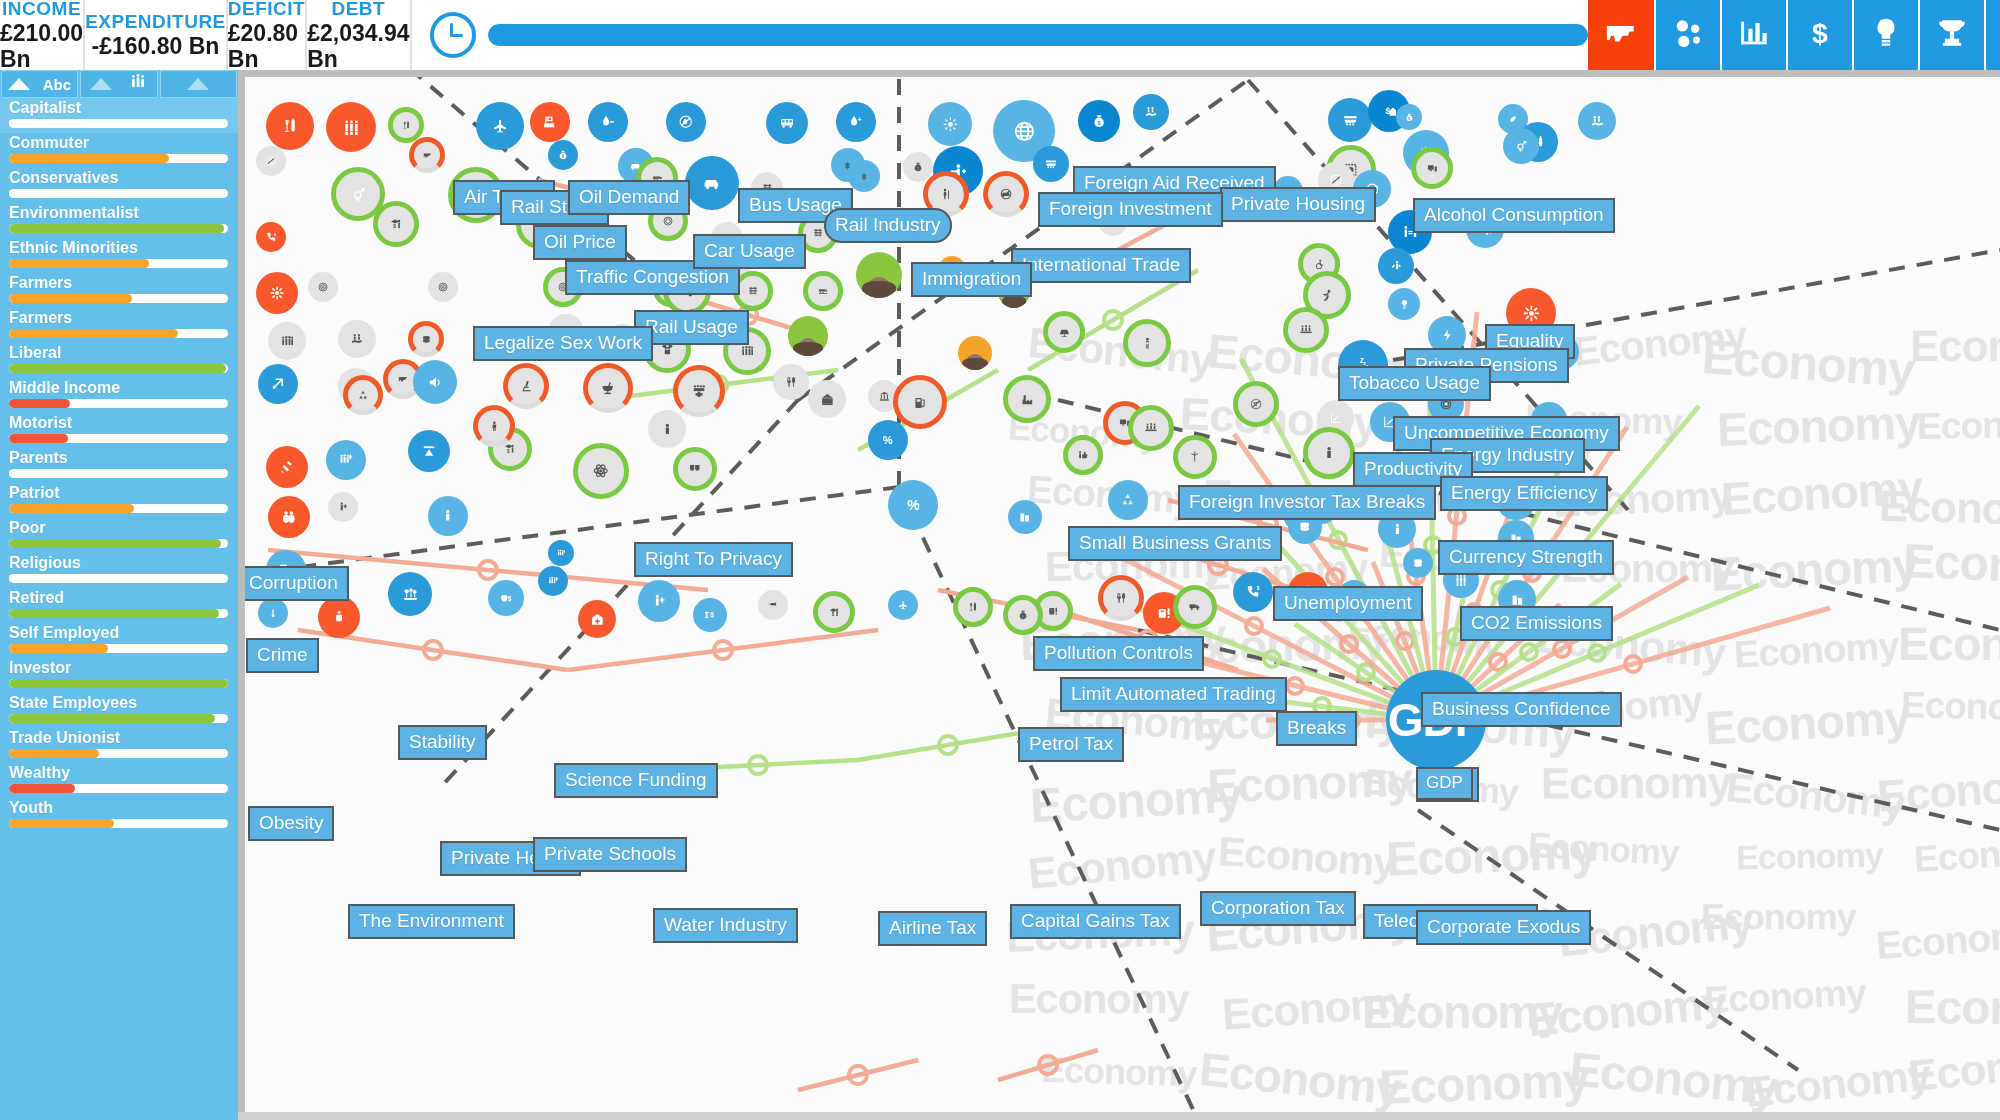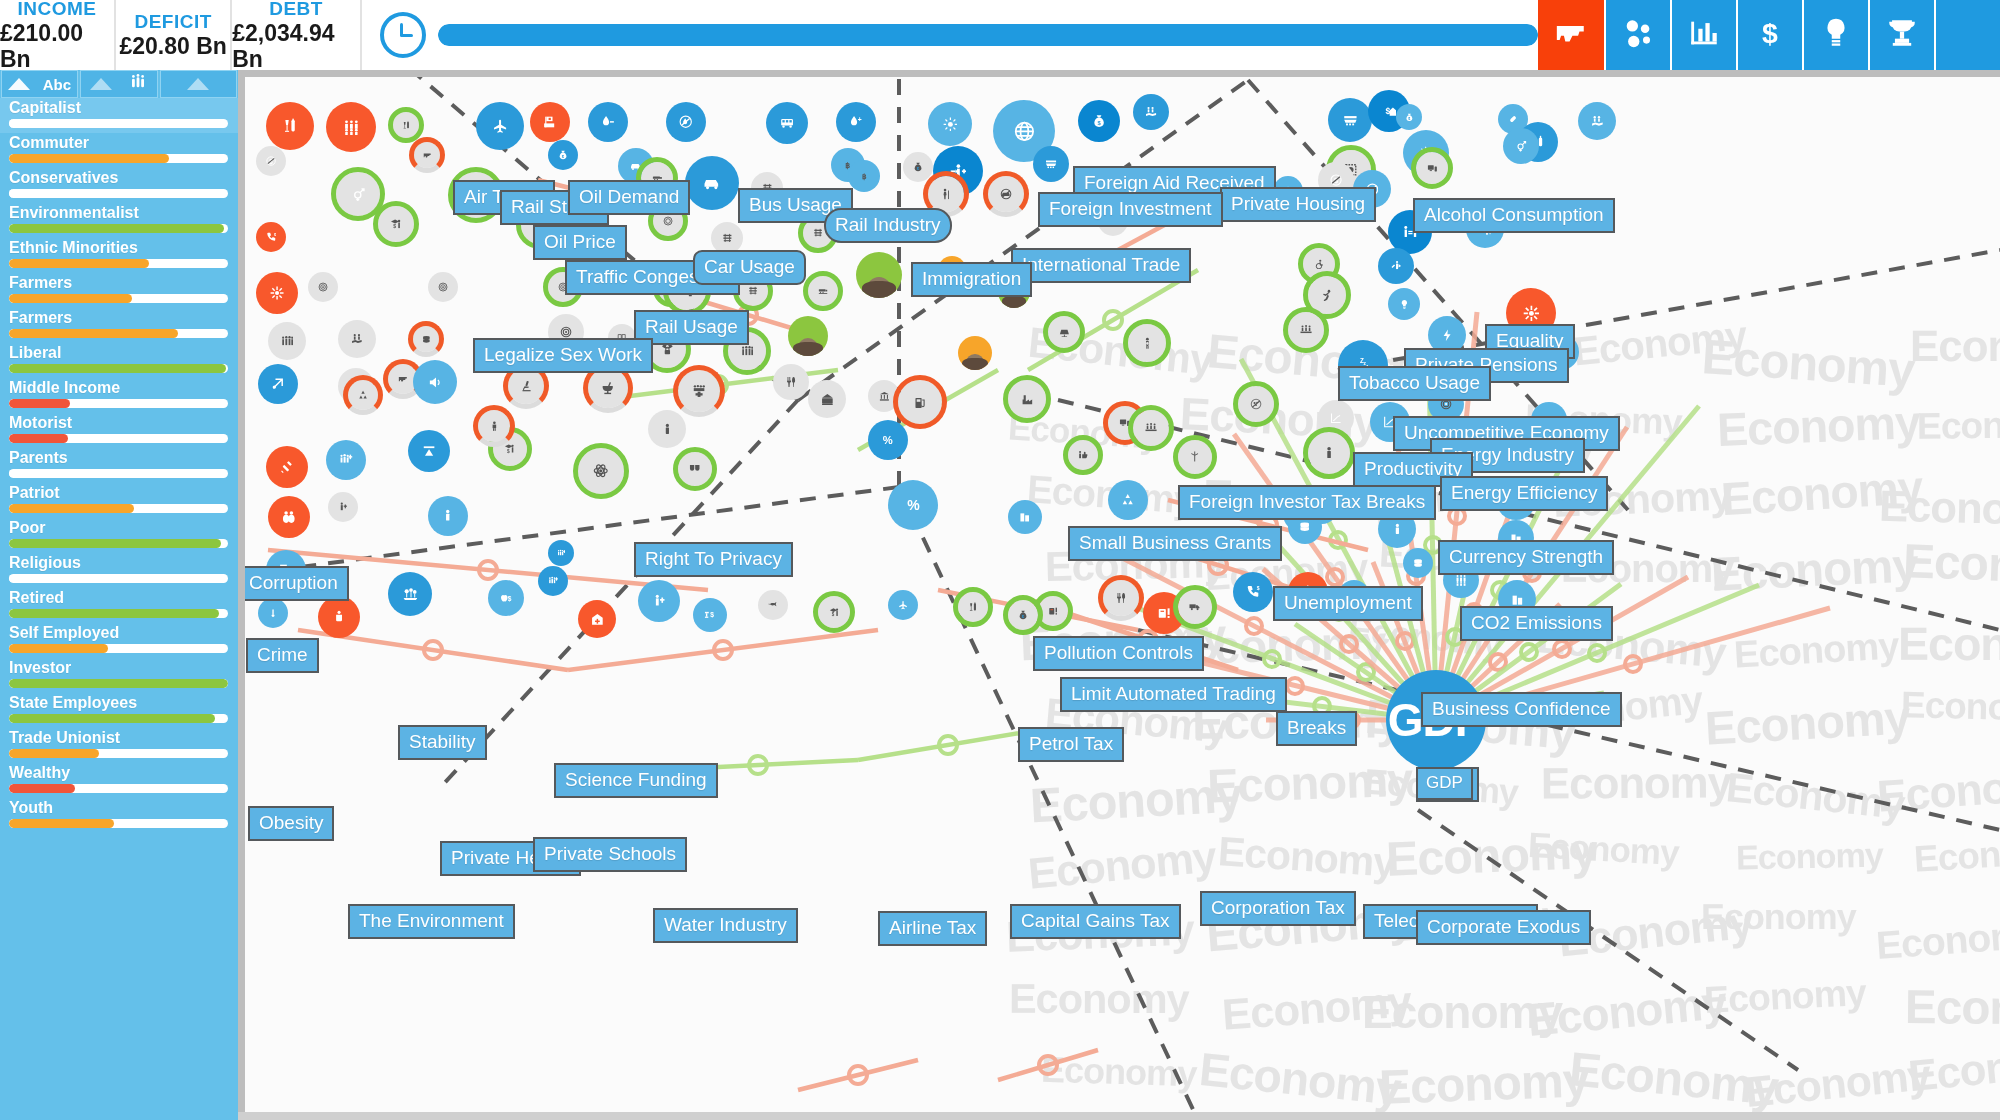--- a/index.html
+++ b/index.html
@@ -194,20 +194,24 @@
   }
   svg.wires { position: absolute; left: 0; top: 0; width: 1762px; height: 1050px; pointer-events: none; }
 </style>
 </head>
 <body>
 
 <div id="topbar">
   <div class="stat">
     <div class="stat-label">INCOME</div>
     <div class="stat-value">£210.00 Bn</div>
+  </div>
+  <div class="stat">
+    <div class="stat-label">EXPENDITURE</div>
+    <div class="stat-value">-£160.80 Bn</div>
   </div>
   <div class="stat">
     <div class="stat-label">DEFICIT</div>
     <div class="stat-value">£20.80 Bn</div>
   </div>
   <div class="stat" style="width:188px">
     <div class="stat-label">DEBT</div>
     <div class="stat-value">£2,034.94 Bn</div>
   </div>
 
@@ -2121,23 +2125,23 @@
         <div class="mlabel" style="left: 500px; top: 118px;">Bus Usage</div>
         <div class="mlabel" style="left: 835px; top: 96px;">Foreign Aid Received</div>
         <div class="mlabel" style="left: 982px; top: 117px;">Private Housing</div>
         <div class="mlabel" style="left: 800px; top: 122px;">Foreign Investment</div>
         <div class="mlabel" style="left: 1175px; top: 128px;">Alcohol Consumption</div>
         <div class="mlabel" style="left: 295px; top: 155px;">Oil Price</div>
         <div class="mlabel" style="left: 586px; top: 138px; border-radius: 17px;">Rail Industry</div>
         <div class="mlabel" style="left: 773px; top: 178px;">International Trade</div>
         <div class="mlabel" style="left: 673px; top: 192px;">Immigration</div>
         <div class="mlabel" style="left: 327px; top: 190px;">Traffic Congestion</div>
-        <div class="mlabel" style="left: 455px; top: 180px; border-radius: 9px;">Car Usage</div>
+        <div class="mlabel" style="left: 455px; top: 164px;">Car Usage</div>
         <div class="mlabel" style="left: 396px; top: 240px;">Rail Usage</div>
-        <div class="mlabel" style="left: 235px; top: 256px; margin-top: 12px;">Legalize Sex Work</div>
+        <div class="mlabel" style="left: 235px; top: 256px;">Legalize Sex Work</div>
         <div class="mlabel" style="left: 1247px; top: 254px;">Equality</div>
         <div class="mlabel" style="left: 1166px; top: 278px;">Private Pensions</div>
         <div class="mlabel" style="left: 1100px; top: 296px;">Tobacco Usage</div>
         <div class="mlabel" style="left: 1155px; top: 346px;">Uncompetitive Economy</div>
         <div class="mlabel" style="left: 1192px; top: 368px;">Energy Industry</div>
         <div class="mlabel" style="left: 1115px; top: 382px;">Productivity</div>
         <div class="mlabel" style="left: 1202px; top: 406px;">Energy Efficiency</div>
         <div class="mlabel" style="left: 940px; top: 415px;">Foreign Investor Tax Breaks</div>
         <div class="mlabel" style="left: 1200px; top: 470px;">Currency Strength</div>
         <div class="mlabel" style="left: 830px; top: 456px;">Small Business Grants</div>

